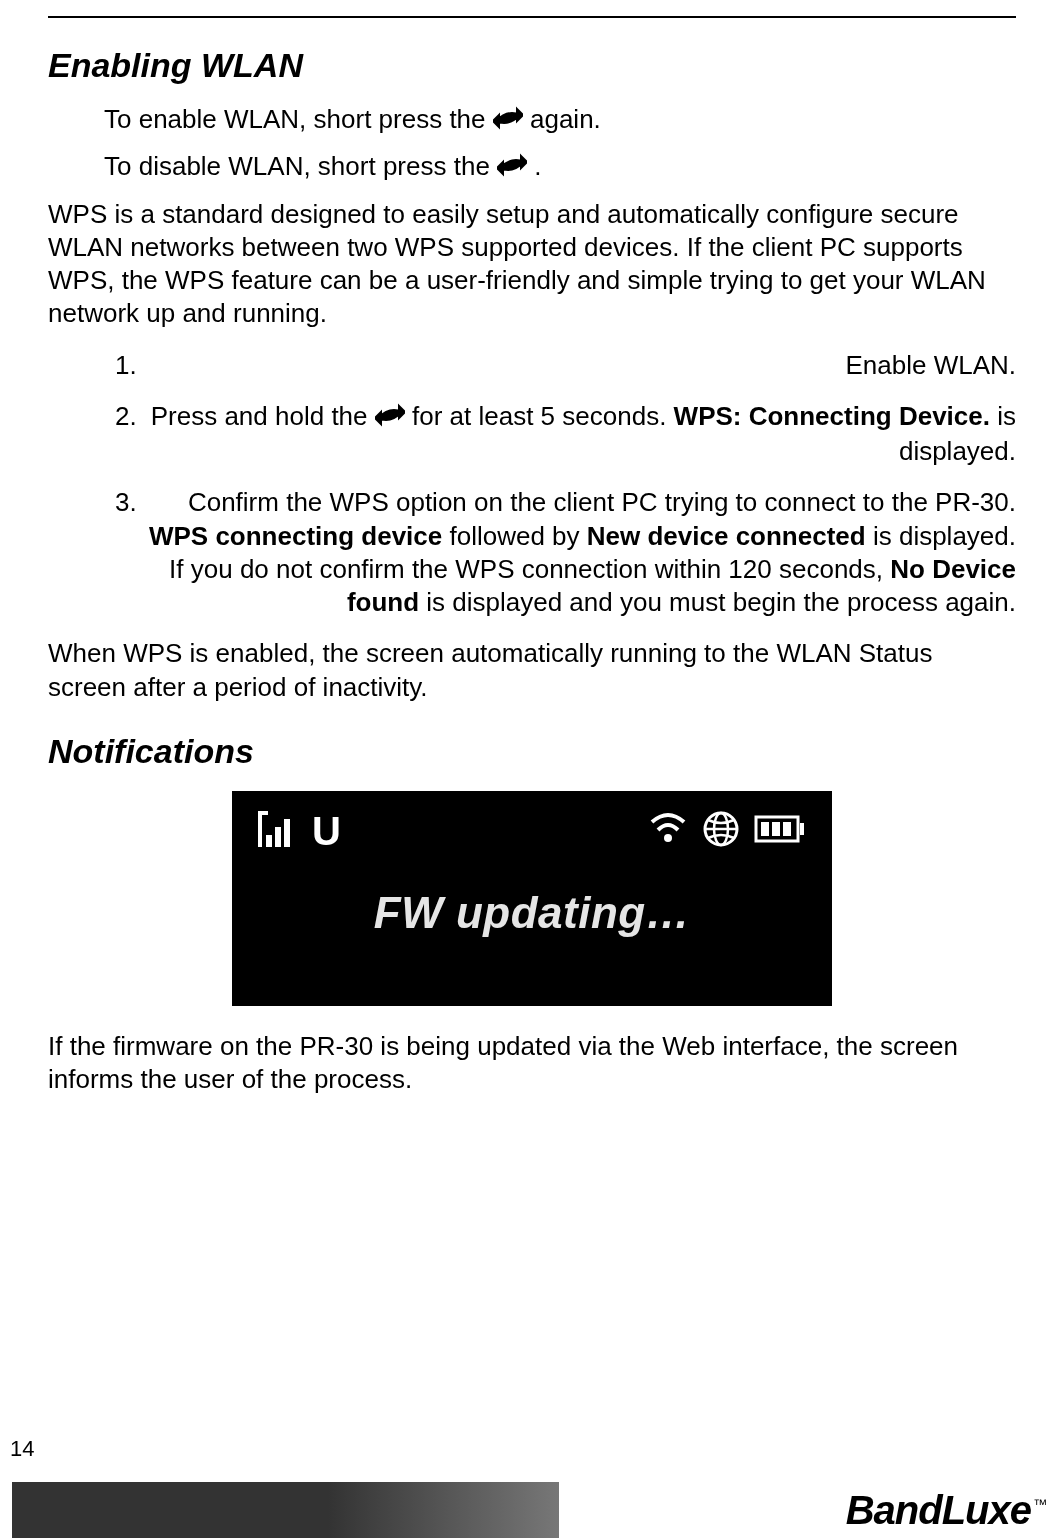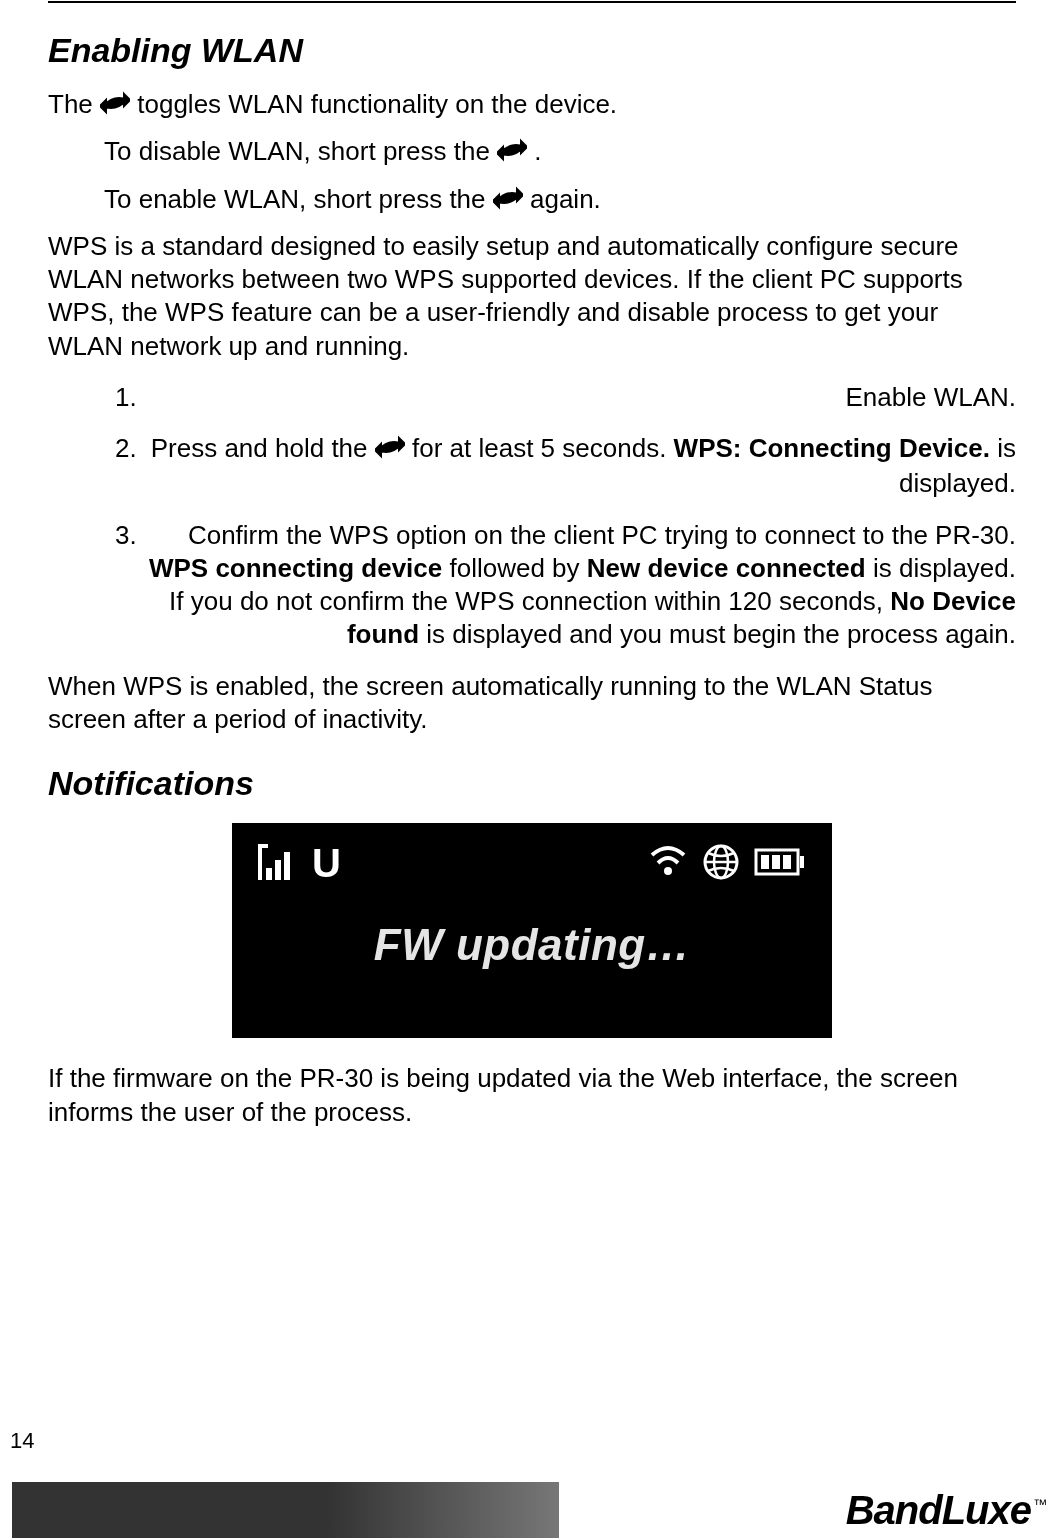--- a/index.html
+++ b/index.html
@@ -5,21 +5,21 @@
   * { box-sizing: border-box; margin: 0; padding: 0; }
   body {
     width: 1064px;
     height: 1538px;
     font-family: Arial, Helvetica, sans-serif;
     color: #000;
     background: #fff;
     position: relative;
   }
   .page {
-    padding: 1px 48px;
+    padding: 16px 48px;
   }
   .top-rule {
     border-top: 2px solid #000;
     margin-bottom: 14px;
   }
   h2.section {
     font-style: italic;
     font-weight: bold;
     font-size: 34px;
     margin: 28px 0 18px 0;
@@ -72,21 +72,21 @@
     font-style: italic;
     font-size: 44px;
     text-align: center;
     padding: 24px 0 34px 0;
     font-family: Verdana, Geneva, sans-serif;
     letter-spacing: 0.5px;
   }
   .page-number {
     position: absolute;
     left: 10px;
-    bottom: 84px;
+    bottom: 76px;
     font-size: 22px;
   }
   .footer {
     position: absolute;
     left: 12px;
     right: 0;
     bottom: 0;
     height: 56px;
     display: flex;
     margin-top: 32px;
@@ -114,53 +114,44 @@
   svg { display: inline-block; }
 </style>
 </head>
 <body>
 
 <div class="page">
   <div class="top-rule"></div>
 
   <h2 class="section">Enabling WLAN</h2>
 
-  <p class="body">
-    <span>The </span>
-    <span class="wlan-icon">
-      <svg width="30" height="24" viewBox="0 0 30 24">
-          <path d="M6 9 L0 15 L6 21 Z M24 3 L30 9 L24 15 Z M3 15 Q15 3 27 9 M27 9 Q15 21 3 15" fill="#000" stroke="#000" stroke-width="2"></path>
-        </svg>
-    </span>
-    <span> toggles WLAN functionality on the device.</span>
-  </p>
 
   <div class="indent">
+    <p class="body">
+      <span>To enable WLAN, short press the </span>
+      <span class="wlan-icon">
+        <svg width="30" height="24" viewBox="0 0 30 24">
+            <path d="M6 9 L0 15 L6 21 Z M24 3 L30 9 L24 15 Z M3 15 Q15 3 27 9 M27 9 Q15 21 3 15" fill="#000" stroke="#000" stroke-width="2"></path>
+          </svg>
+      </span>
+      <span> again.</span>
+    </p>
     <p class="body">
       <span>To disable WLAN, short press the</span>
       <span class="wlan-icon">
         <svg width="30" height="24" viewBox="0 0 30 24">
             <path d="M6 9 L0 15 L6 21 Z M24 3 L30 9 L24 15 Z M3 15 Q15 3 27 9 M27 9 Q15 21 3 15" fill="#000" stroke="#000" stroke-width="2"></path>
           </svg>
       </span>
       <span> .</span>
     </p>
-    <p class="body">
-      <span>To enable WLAN, short press the </span>
-      <span class="wlan-icon">
-        <svg width="30" height="24" viewBox="0 0 30 24">
-            <path d="M6 9 L0 15 L6 21 Z M24 3 L30 9 L24 15 Z M3 15 Q15 3 27 9 M27 9 Q15 21 3 15" fill="#000" stroke="#000" stroke-width="2"></path>
-          </svg>
-      </span>
-      <span> again.</span>
-    </p>
   </div>
 
 
-  <p class="body">WPS is a standard designed to easily setup and automatically configure secure WLAN networks between two WPS supported devices. If the client PC supports WPS, the WPS feature can be a user-friendly and disable process to get your WLAN network up and running.</p>
+  <p class="body">WPS is a standard designed to easily setup and automatically configure secure WLAN networks between two WPS supported devices. If the client PC supports WPS, the WPS feature can be a user-friendly and simple trying to get your WLAN network up and running.</p>
 
   <ol class="steps">
     <li>
       <span>Enable WLAN.</span>
     </li>
     <li>
       <span>Press and hold the </span>
       <span class="wlan-icon">
         <svg width="30" height="24" viewBox="0 0 30 24">
             <path d="M6 9 L0 15 L6 21 Z M24 3 L30 9 L24 15 Z M3 15 Q15 3 27 9 M27 9 Q15 21 3 15" fill="#000" stroke="#000" stroke-width="2"></path>

